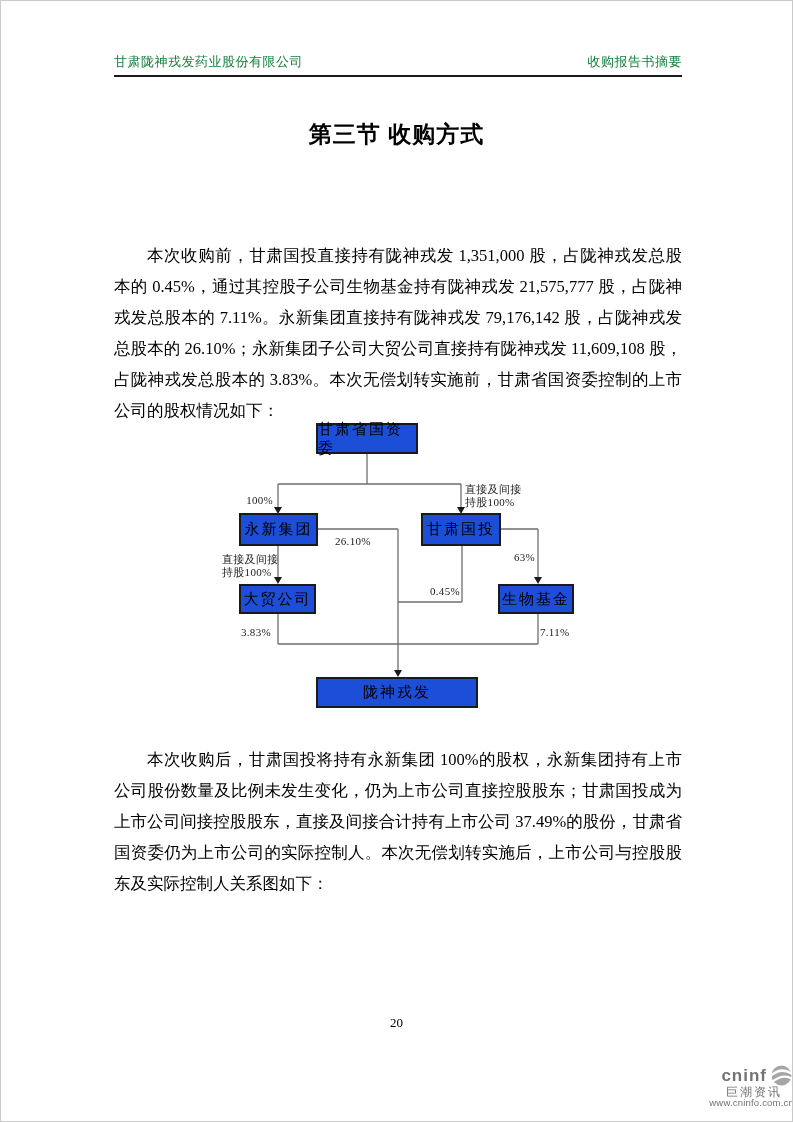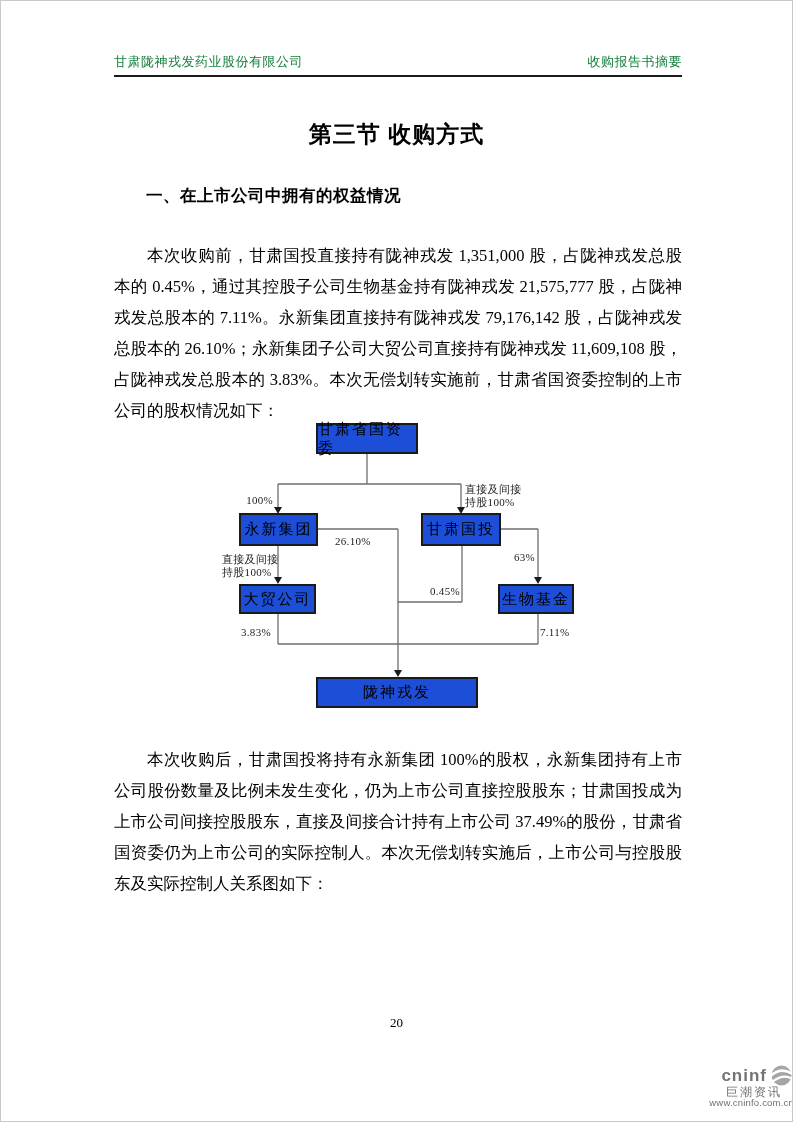--- a/index.html
+++ b/index.html
@@ -53,21 +53,20 @@
 
 <div class="page">
 
   <div class="hdr">
     <span class="l">甘肃陇神戎发药业股份有限公司</span>
     <span class="r">收购报告书摘要</span>
   </div>
 
   <div class="title">第三节 收购方式</div>
 
-  <div class="sect">一、在上市公司中拥有的权益情况</div>
 
   <p class="para p1">本次收购前，甘肃国投直接持有陇神戎发 1,351,000 股，占陇神戎发总股本的 0.45%，通过其控股子公司生物基金持有陇神戎发 21,575,777 股，占陇神戎发总股本的 7.11%。永新集团直接持有陇神戎发 79,176,142 股，占陇神戎发总股本的 26.10%；永新集团子公司大贸公司直接持有陇神戎发 11,609,108 股，占陇神戎发总股本的 3.83%。本次无偿划转实施前，甘肃省国资委控制的上市公司的股权情况如下：</p>
 
   <div class="diag">
     <svg width="791" height="300" viewBox="0 0 791 300">
       <g stroke="#6e6e6e" stroke-width="1.3" fill="none">
         <path d="M366 38 V68"></path>
         <path d="M277 68 H460"></path>
         <path d="M277 68 V92"></path>
         <path d="M460 68 V92"></path>

